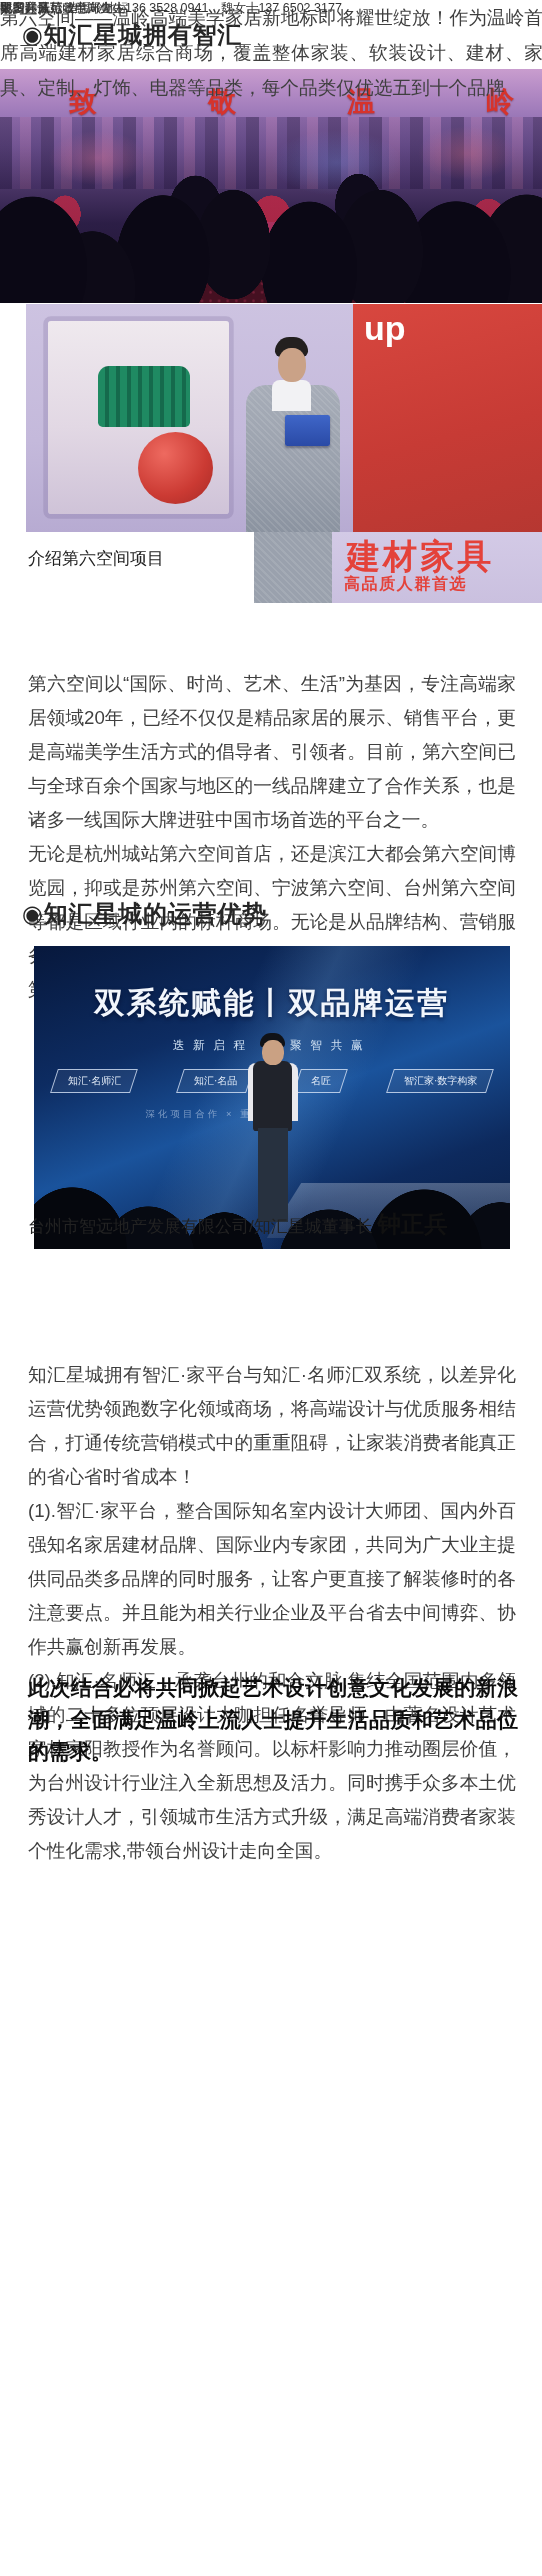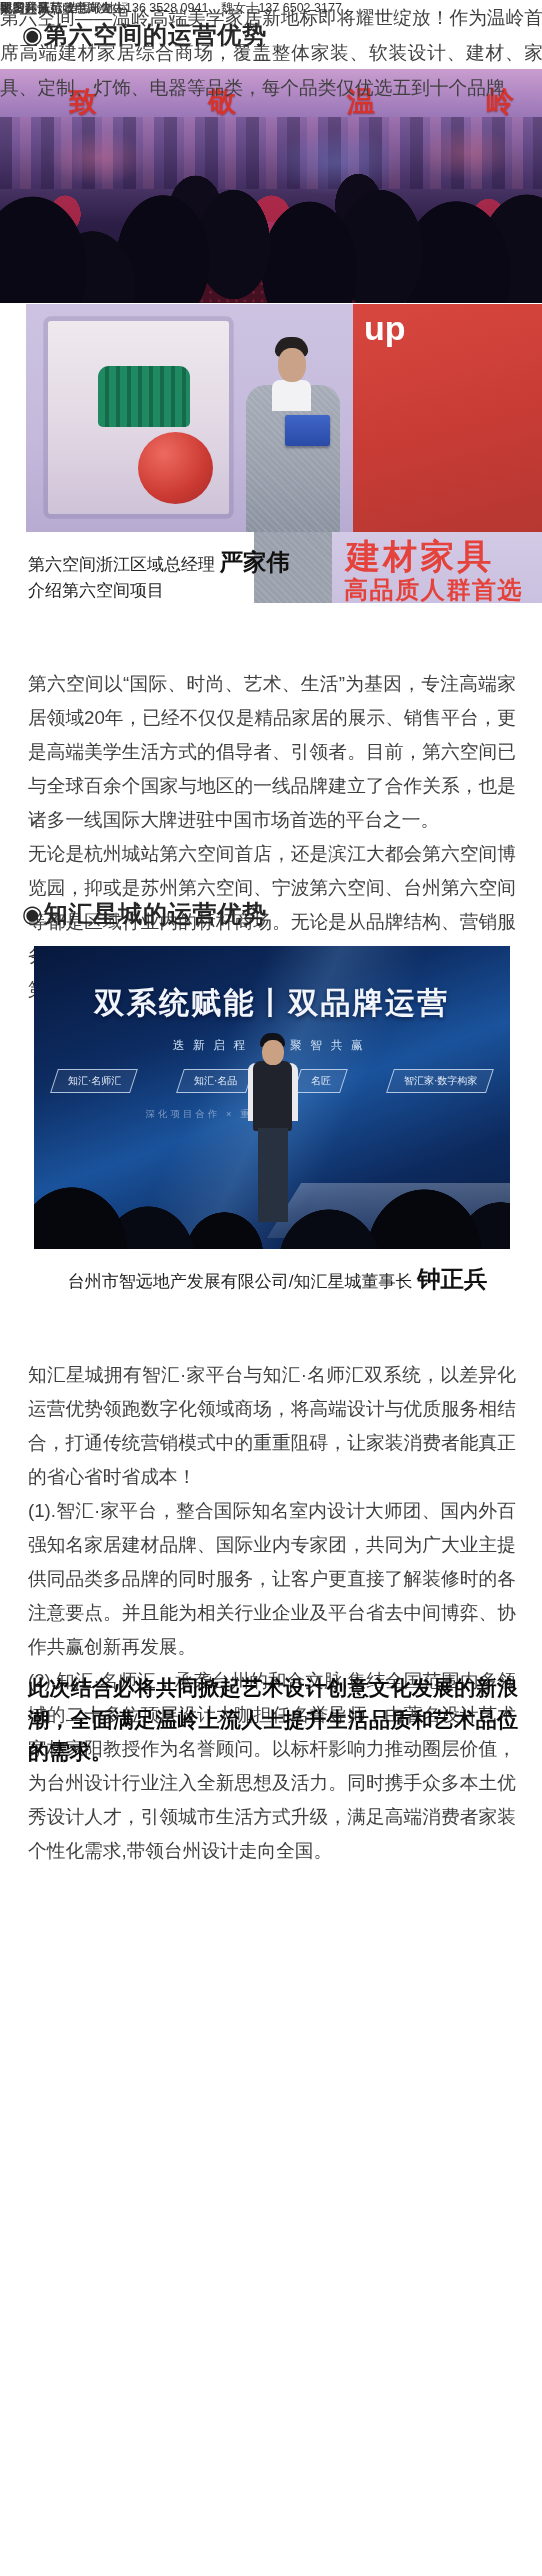--- a/index.html
+++ b/index.html
@@ -83,21 +83,21 @@
     background:
       repeating-linear-gradient(45deg,rgba(255,255,255,.10) 0 1.6px,transparent 1.6px 4.7px),
       linear-gradient(180deg,#a7adb8 0%,#99a0ac 60%,#8b93a0 100%);}
   .p2-mic-sign{position:absolute;left:259px;top:111px;width:45px;height:31px;border-radius:2.3px;
     background:linear-gradient(180deg,#3f66c8,#2a4aa6);box-shadow:0 1.6px 2.3px rgba(30,30,60,.4);}
   .p2-legs{position:absolute;left:228px;top:228px;width:78px;height:71px;
     background:repeating-linear-gradient(45deg,rgba(255,255,255,.10) 0 1.6px,transparent 1.6px 4.7px),#9aa1ad;}
   .p2-ext{position:absolute;left:243px;top:228px;width:274px;height:71px;overflow:hidden;
     background:linear-gradient(180deg,#d3cae6 0%,#cac0df 100%);}
   .p2-red1{position:absolute;left:65px;top:1.6px;font-size:34px;font-weight:bold;color:#e4423a;letter-spacing:3.1px;margin-left:12px;}
-  .p2-red2{position:absolute;left:75px;top:42px;font-size:24px;font-weight:bold;color:#e4423a;letter-spacing:1.6px;}
+  .p2-red2{position:absolute;left:75px;top:42px;font-size:16px;font-weight:bold;color:#e4423a;letter-spacing:1.6px;}
 
   
   .photo3{left:34px;top:946px;width:476px;height:303px;overflow:hidden;background:#0a2050;}
   .p3-bg{position:absolute;inset:0;
     background:
       linear-gradient(115deg,transparent 38%,rgba(130,185,235,.22) 50%,transparent 64%),
       linear-gradient(160deg,#07183c 0%,#0d2c62 30%,#1a539c 52%,#0d2a5e 76%,#081c42 100%);}
   .p3-title{position:absolute;top:37px;left:0;width:100%;text-align:center;
     font-size:30px;font-weight:bold;color:#f2f6fc;letter-spacing:2.3px;text-shadow:0 1.6px 4.7px rgba(0,10,40,.6);}
   .p3-sub{position:absolute;top:92px;left:0;width:100%;text-align:center;
@@ -205,21 +205,21 @@
   .footer1{left:0;top:2489px;width:543px;text-align:center;
     font-size:26.5px;font-weight:bold;color:#101010;letter-spacing:1.6px;}
   .footer2{left:0;top:2527px;width:543px;text-align:center;
     font-size:20px;font-weight:bold;color:#101010;}
 </style>
 </head>
 <body>
 
 <div class="page">
 
-  <div class="abs heading" style="left:22px;top:18.7px;">◉第六空间的运营优势</div>
+  <div class="abs heading" style="left:22px;top:18.7px;">◉知汇星城拥有智汇</div>
 
   <div class="abs photo1">
     <div class="p1-sky"></div>
     <div class="p1-city"></div>
     <div class="p1-glow"></div>
     <div class="p1-banner">致敬温岭</div>
     <div class="p1-stage">汇星城战</div>
     <div class="p1-carpet"></div>
     <div class="p1-crowd"></div>
   </div>
@@ -240,23 +240,20 @@
     <div class="p2-man-face"></div>
     <div class="p2-mic-sign"></div>
     <div class="p2-ext">
       <div class="p2-red1">建材家具</div>
       <div class="p2-red2">高品质人群首选</div>
     </div>
     <div class="p2-legs"></div>
   </div>
 
   <div class="abs caption" style="left:28px;top:546px;width:327px;">
-    <div>
-      <span class="role">第六空间浙江区域总经理</span><span class="name">严家伟</span>
-    </div>
     <div class="desc">介绍第六空间项目</div>
   </div>
 
   <div class="abs body-para" style="left:28px;top:667px;width:488px;">第六空间以“国际、时尚、艺术、生活”为基因，专注高端家居领域20年，已经不仅仅是精品家居的展示、销售平台，更是高端美学生活方式的倡导者、引领者。目前，第六空间已与全球百余个国家与地区的一线品牌建立了合作关系，也是诸多一线国际大牌进驻中国市场首选的平台之一。
 无论是杭州城站第六空间首店，还是滨江大都会第六空间博览园，抑或是苏州第六空间、宁波第六空间、台州第六空间等都是区域行业内的标杆商场。无论是从品牌结构、营销服务等诸多角度而言，都有良好的口碑。
 第六空间进驻每一个城市，都打造属地城市高端家居封面。</div>
 
   <div class="abs heading" style="left:22px;top:898px;">◉知汇星城的运营优势</div>
 
   <div class="abs photo3">
@@ -272,21 +269,21 @@
     <div class="p3-line">深化项目合作 × 重塑</div>
     <div class="p3-floor"></div>
     <div class="p3-shirt"></div>
     <div class="p3-vest"></div>
     <div class="p3-jeans"></div>
     <div class="p3-hair"></div>
     <div class="p3-face"></div>
     <div class="p3-crowd"></div>
   </div>
 
-  <div class="abs caption" style="left:28px;top:1263px;width:499px;text-align:center;">
+  <div class="abs caption" style="left:28px;top:1208px;width:499px;">
     <div>
       <span class="role">台州市智远地产发展有限公司/知汇星城董事长</span><span class="name">钟正兵</span>
     </div>
   </div>
 
   <div class="abs body-para" style="left:28px;top:1358px;width:488px;">知汇星城拥有智汇·家平台与知汇·名师汇双系统，以差异化运营优势领跑数字化领域商场，将高端设计与优质服务相结合，打通传统营销模式中的重重阻碍，让家装消费者能真正的省心省时省成本！
 (1).智汇·家平台，整合国际知名室内设计大师团、国内外百强知名家居建材品牌、国际业内专家团，共同为广大业主提供同品类多品牌的同时服务，让客户更直接了解装修时的各注意要点。并且能为相关行业企业及平台省去中间博弈、协作共赢创新再发展。
 (2).知汇·名师汇，承袭台州的和合文脉,集结全国范围内多领域的二十多位顶层设计大咖担任名誉导师，由著名设计艺术家林家阳教授作为名誉顾问。以标杆影响力推动圈层价值，为台州设计行业注入全新思想及活力。同时携手众多本土优秀设计人才，引领城市生活方式升级，满足高端消费者家装个性化需求,带领台州设计走向全国。</div>
 
   <div class="abs bold-para" style="left:28px;top:1672px;width:490px;">此次结合必将共同掀起艺术设计创意文化发展的新浪潮，全面满足温岭上流人士提升生活品质和艺术品位的需求。</div>

